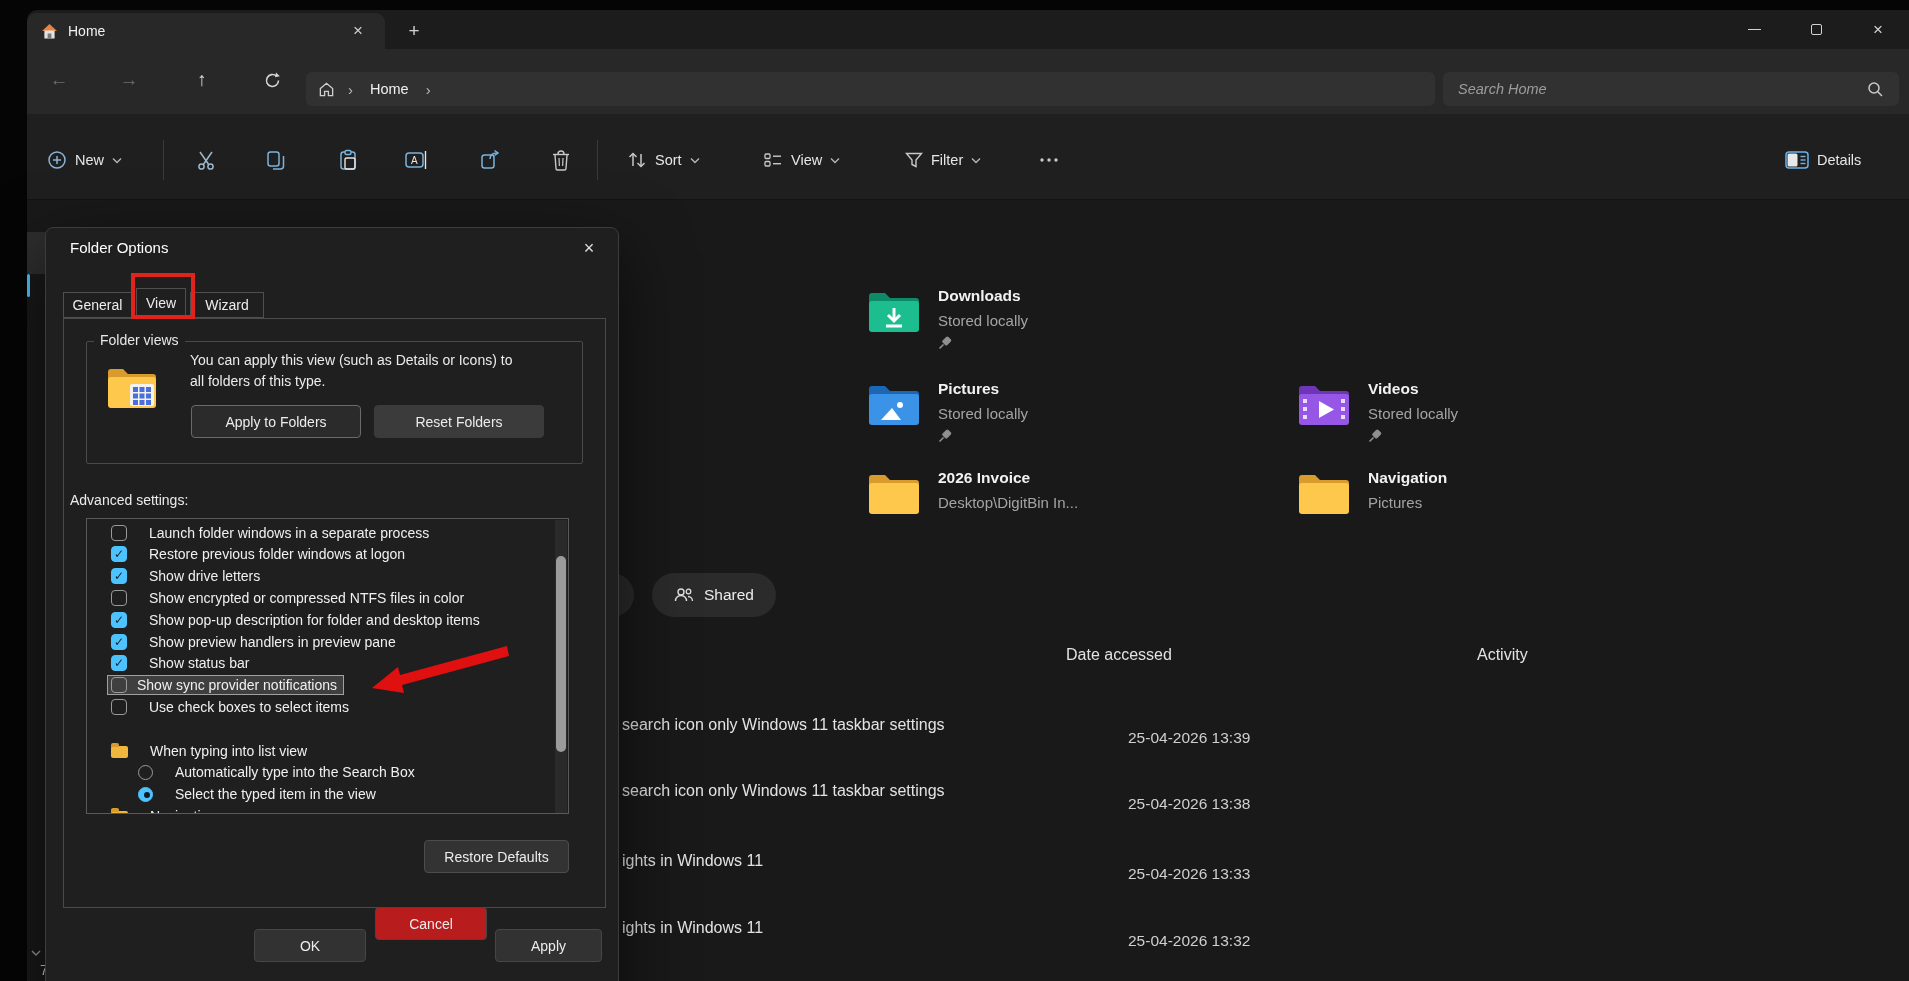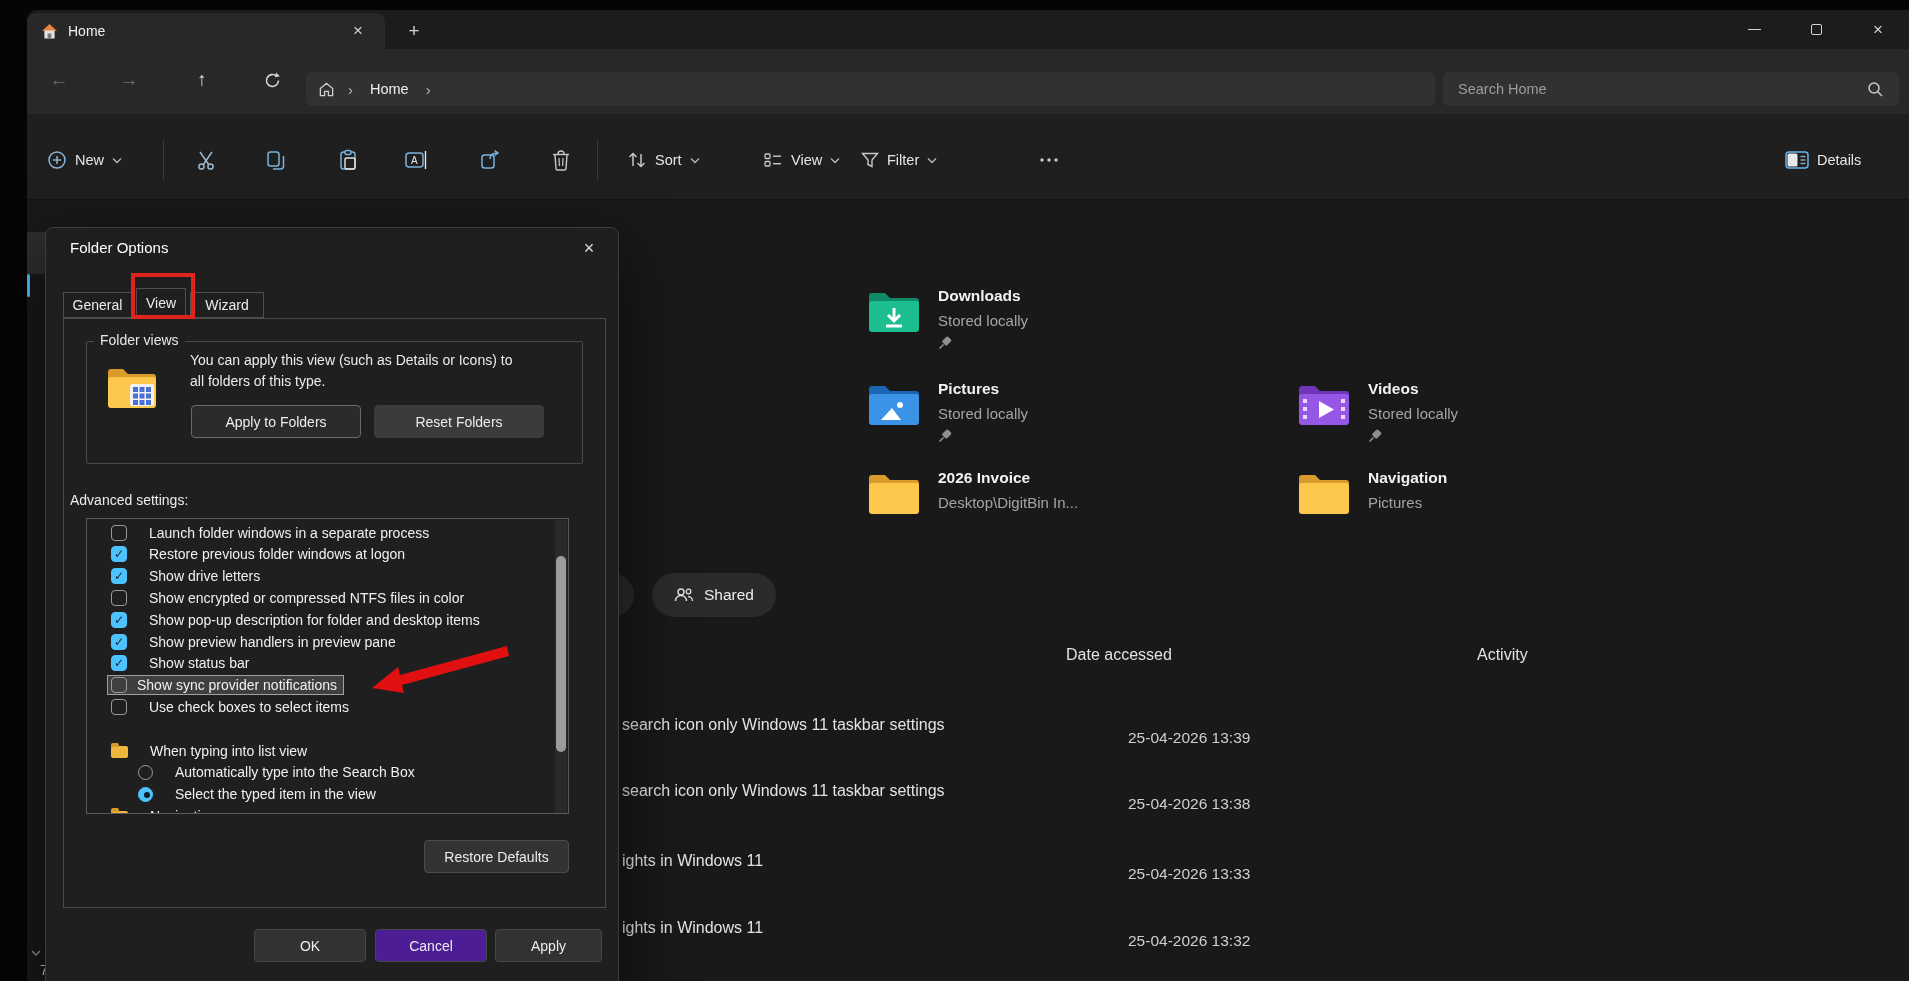--- a/index.html
+++ b/index.html
@@ -27,21 +27,21 @@
 
   .navbar { position:absolute; left:0; top:39px; right:0; height:65px; background:#282828; }
   .navbtn { position:absolute; top:12px; width:38px; height:38px; display:flex; align-items:center;
     justify-content:center; font-size:19px; border-radius:6px; }
   .dim { color:#6f6f6f; } .lit { color:#d6d6d6; }
   .addressbar { position:absolute; left:279px; top:23px; width:1129px; height:34px; background:#313131;
     border-radius:6px; display:flex; align-items:center; padding:0 12px; gap:13px; color:#e8e8e8; }
   .crumb-chev { color:#b9b9b9; font-size:15px; }
   .crumb { font-size:14.5px; color:#f0f0f0; padding:2px 4px; }
   .searchbox { position:absolute; left:1416px; top:23px; width:456px; height:34px; background:#313131;
-    border-radius:6px; display:flex; align-items:center; justify-content:space-between; padding:0 15px; }
+    border-radius:6px; display:flex; align-items:center; justify-content:space-between; padding:0 15px;font-style:italic; }
   .search-ph { color:#9c9c9c; font-size:14.5px; }
 
   .toolbar { position:absolute; left:0; top:104px; right:0; height:86px; background:#1f1f1f;
     border-bottom:1px solid #141414; }
   .tgroup { position:absolute; top:28px; height:36px; display:flex; align-items:center; gap:8px;
     color:#e6e6e6; font-size:14.5px; }
   .tsep { position:absolute; top:26px; width:1px; height:40px; background:#3a3a3a; }
   .ticon { position:absolute; top:28px; width:36px; height:36px; display:flex; align-items:center;
     justify-content:center; border-radius:6px; }
 
@@ -263,21 +263,21 @@
           <rect x="2" y="10.5" width="5" height="4.5" rx="1" fill="none" stroke="#c9c9c9" stroke-width="1.3"></rect>
           <line x1="10" y1="5.2" x2="18" y2="5.2" stroke="#c9c9c9" stroke-width="1.4"></line>
           <line x1="10" y1="12.7" x2="18" y2="12.7" stroke="#c9c9c9" stroke-width="1.4"></line>
         </svg>
         <span>View</span>
         <svg width="10" height="7" viewBox="0 0 10 7">
             <polyline points="1,1.5 5,5.5 9,1.5" fill="none" stroke="#b5b5b5" stroke-width="1.4"></polyline>
           </svg>
       </div>
 
-      <div class="tgroup" style="left:834px;">
+      <div class="tgroup" style="left:878px;">
         <svg width="18" height="17" viewBox="0 0 18 17">
           <path d="M1.5 1.5 H16.5 L11 8 V14.5 L7 12.5 V8 Z" fill="none" stroke="#c9c9c9" stroke-width="1.4"></path>
         </svg>
         <span>Filter</span>
         <svg width="10" height="7" viewBox="0 0 10 7">
             <polyline points="1,1.5 5,5.5 9,1.5" fill="none" stroke="#b5b5b5" stroke-width="1.4"></polyline>
           </svg>
       </div>
 
       <div class="ticon" style="left:1004px;">
@@ -531,21 +531,21 @@
         <span>Navigation pane</span>
       </div>
       <div class="list-scroll">
         <div class="list-thumb"></div>
       </div>
     </div>
 
     <button class="dbtn fill" style="left:378px; top:612px; width:145px; background:#333333; border-color:#4c4c4c;">Restore Defaults</button>
 
     <button class="dbtn fill" style="left:208px; top:701px; width:112px; background:#323232; border-color:#464646;">OK</button>
-    <button class="dbtn fill" style="left:329px; top:701px; width:112px; background:#4c1d95; border-color:#464646;">Cancel</button>
+    <button class="dbtn fill" style="left:329px; top:679px; width:112px; background:#b91c1c; border-color:#464646;">Cancel</button>
     <button class="dbtn fill" style="left:449px; top:701px; width:107px; background:#323232; border-color:#464646;">Apply</button>
   </div>
 
   <div class="anno-rect"></div>
 
   <div class="anno-arrow">
     <svg width="160" height="70" viewBox="0 0 160 70">
       <polygon points="147,11 40,40 38,32 12,53 44,58 42,50 149,21" fill="#e01010"></polygon>
     </svg>
   </div>

